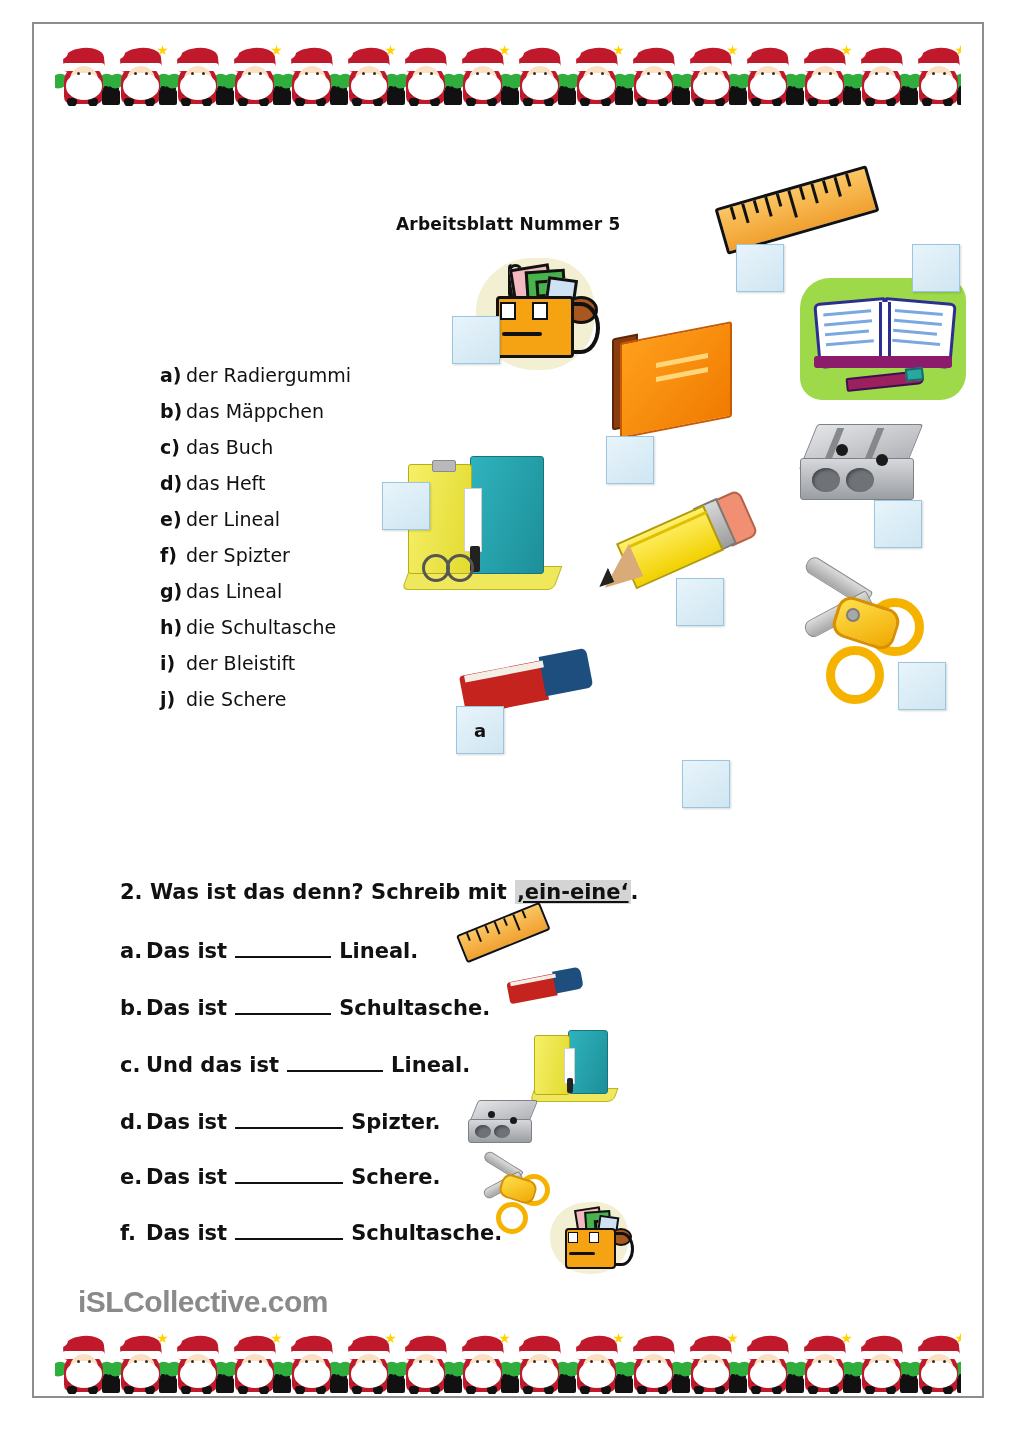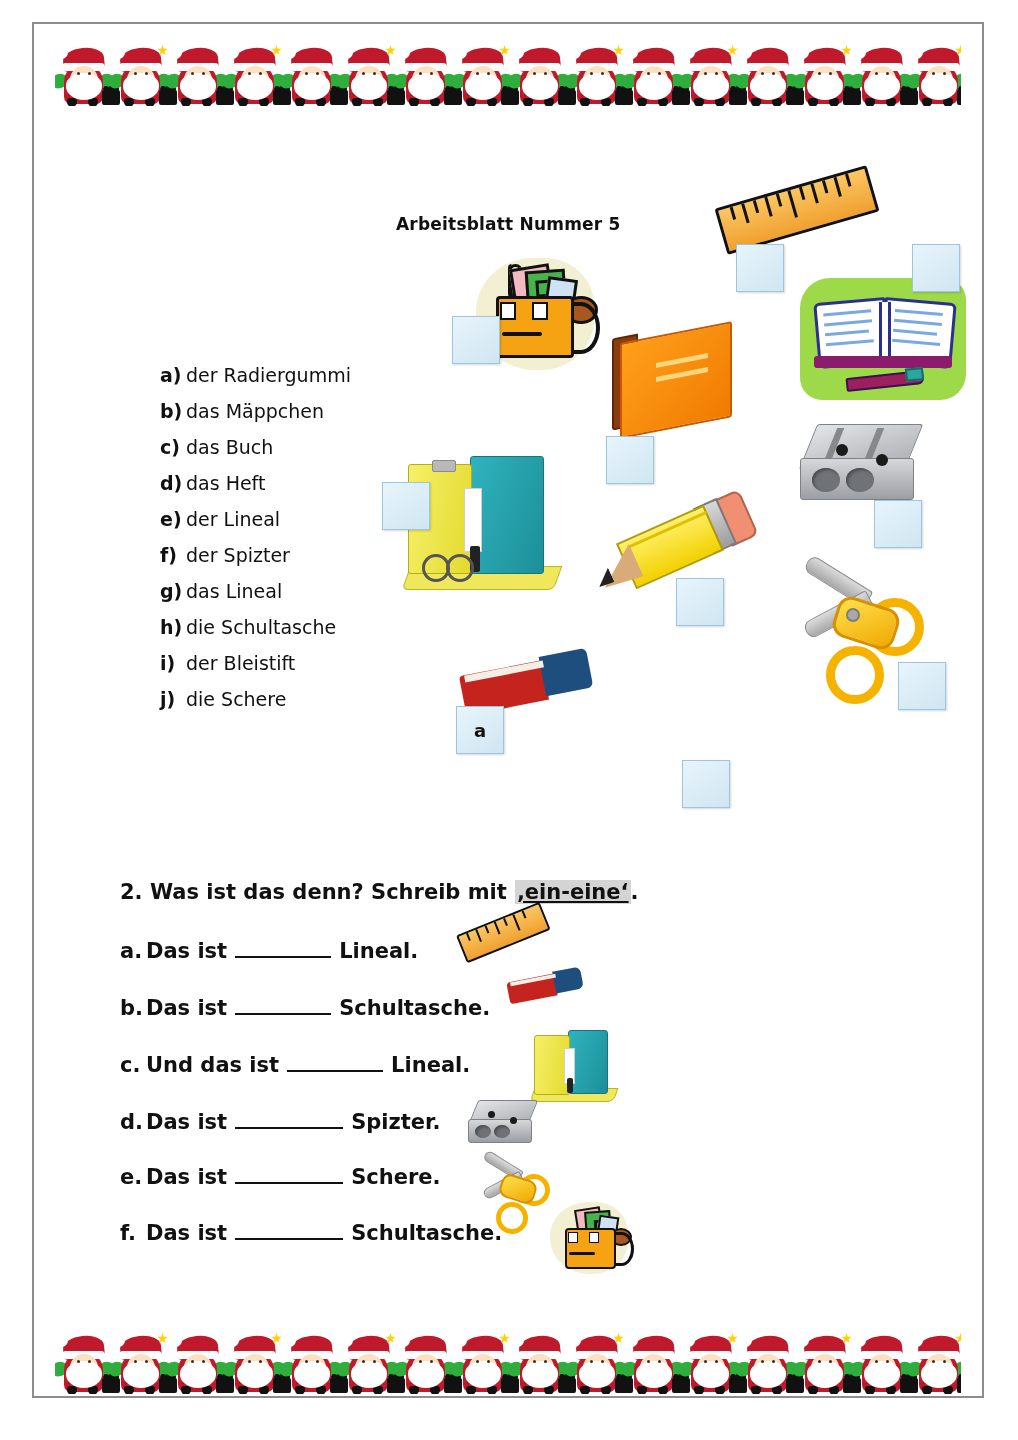--- a/index.html
+++ b/index.html
@@ -646,20 +646,21 @@
     <div class="bp-bk2" style="left:37px;top:13px;width:22px;height:22px;border-width:2px;"></div>
     <div class="bp-bk3" style="left:50px;top:18px;width:16px;height:17px;border-width:2px;"></div>
     <div class="bp-ball" style="left:62px;top:30px;width:18px;height:14px;border-width:2px;"></div>
     <div class="bp-strap" style="left:61px;top:34px;width:22px;height:28px;border-width:3px;"></div>
     <div class="bp-body" style="left:17px;top:30px;width:47px;height:37px;border-width:2px;"></div>
     <div class="bp-flapL" style="left:20px;top:34px;width:8px;height:9px;border-width:1px;"></div>
     <div class="bp-flapR" style="left:41px;top:34px;width:8px;height:9px;border-width:1px;"></div>
     <div class="bp-line" style="left:21px;top:54px;width:26px;height:3px;"></div>
   </div>
 
+  <div class="watermark">iSLCollective.com</div>
 
   <div class="santa-strip santa-bottom" id="santa-bottom">
       <div class="santa">
         <div class="s-mitt l"></div>
         <div class="s-mitt r"></div>
         <div class="s-body"></div>
         <div class="s-boot l"></div>
         <div class="s-boot r"></div>
         <div class="s-hat"></div>
         <div class="s-hat-brim"></div>

